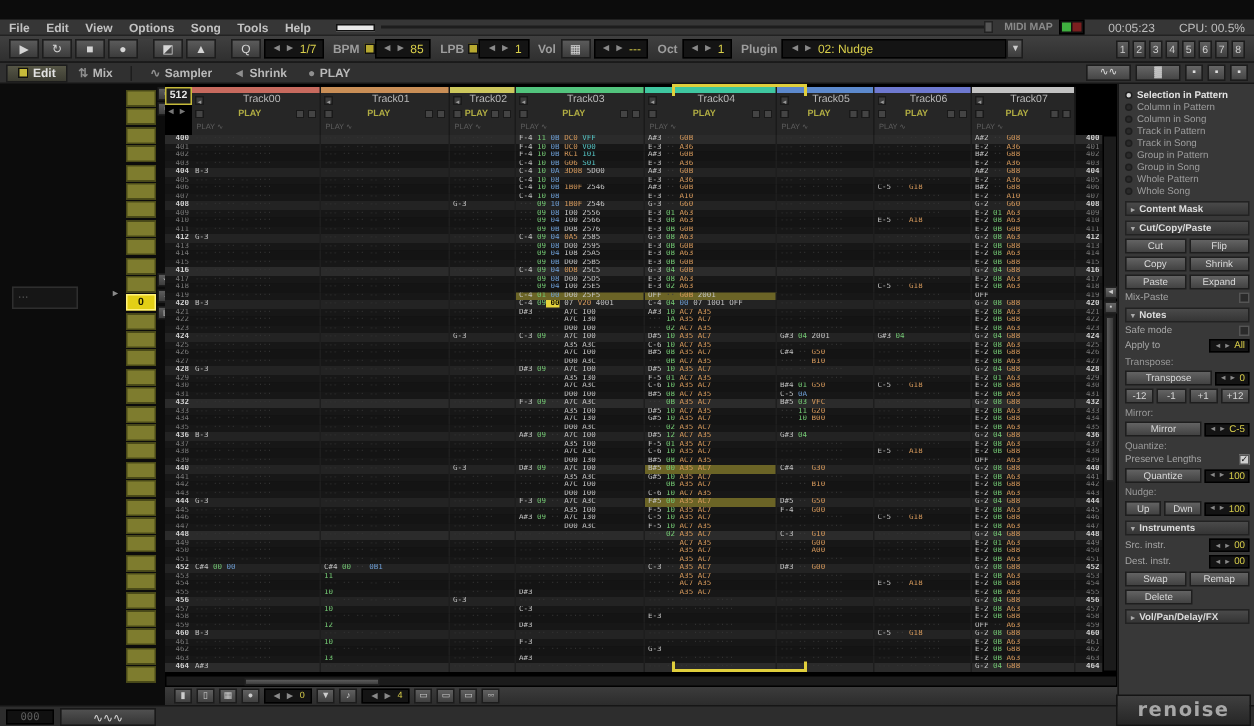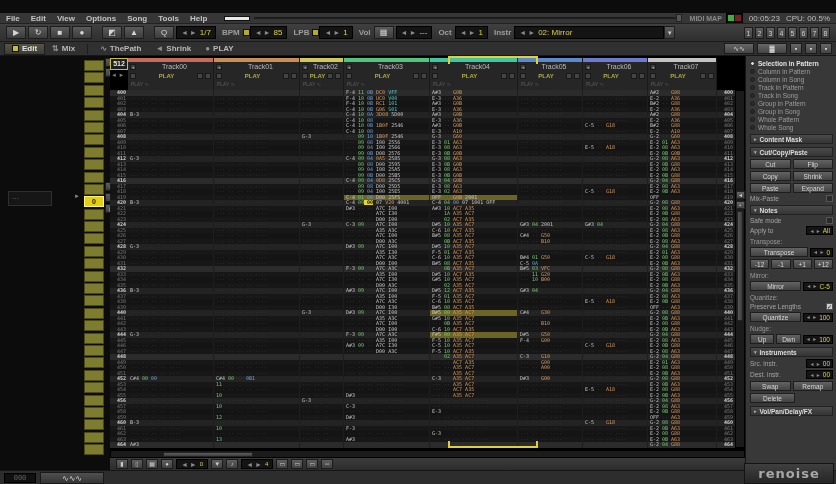--- a/index.html
+++ b/index.html
@@ -17,21 +17,21 @@
   
   .menubar { position:absolute; left:0; top:13px; width:836px; height:11px; background:#363636; display:flex; align-items:center; padding:0 6px; border-bottom:1px solid #222; }
   .menuitem { font-size:8px; font-weight:bold; color:#c2c2c2; margin-right:11px; }
   .mvol { width:26px; height:5px; background:#e8e8e8; border:1px solid #111; margin-left:6px; }
   .mtrack { flex:1; height:2px; background:#1d1d1d; margin:0 4px; position:relative; }
   .mhandle { position:absolute; right:0; top:-3px; width:6px; height:8px; background:#555; border:1px solid #222; }
   .midimap { font-size:7px; color:#8a8a8a; font-weight:bold; margin:0 4px; }
   .leds { display:flex; gap:1px; background:#111; padding:1px; border:1px solid #000; }
   .led { width:6px; height:6px; }
   .led.g { background:#3fae3f; } .led.r { background:#7a1f1f; }
-  .mtime, .mcpu { font-size:8px; color:#bdbdbd; margin-left:6px; }
+  .mtime, .mcpu { font-size:8px; color:#bdbdbd; margin-left:16px; }
 
   
   .transport { position:absolute; left:0; top:24px; width:836px; height:18px; background:linear-gradient(#404040,#2f2f2f); display:flex; align-items:center; padding:0 6px; border-bottom:1px solid #1a1a1a; }
   .tbtn { width:20px; height:13px; background:linear-gradient(#5b5b5b,#3c3c3c); border:1px solid #1d1d1d; color:#d5d5d5; font-size:8px; line-height:11px; text-align:center; margin-right:2px; }
   .tgap { width:8px; }
   .vbox { height:13px; background:#141414; border:1px solid #000; color:#d9cf4a; font-size:8px; display:flex; align-items:center; padding:0 4px; gap:3px; }
   .spin { color:#8a8a8a; font-size:7px; }
   .tlabel { font-size:8px; color:#9d9d9d; margin:0 3px 0 6px; font-weight:bold; }
   .sq { width:7px; height:7px; background:#b7a930; border:1px solid #111; }
   .ddarrow { width:11px; height:13px; background:linear-gradient(#5b5b5b,#3c3c3c); border:1px solid #1d1d1d; color:#ccc; font-size:6px; line-height:12px; text-align:center; }
@@ -197,24 +197,24 @@
     <div class="tbtn">▦</div>
     <div class="vbox">
       <span class="spin">◄ ►</span>
       <span>---</span>
     </div>
     <span class="tlabel">Oct</span>
     <div class="vbox">
       <span class="spin">◄ ►</span>
       <span>1</span>
     </div>
-    <span class="tlabel">Instr</span>
+    <span class="tlabel">Plugin</span>
     <div class="vbox" style="width:150px">
       <span class="spin">◄ ►</span>
-      <span>02: Mirror</span>
+      <span>02: Nudge</span>
     </div>
     <div class="ddarrow">▼</div>
     <div class="presets">
         <div class="pbtn">1</div>
         <div class="pbtn">2</div>
         <div class="pbtn">3</div>
         <div class="pbtn">4</div>
         <div class="pbtn">5</div>
         <div class="pbtn">6</div>
         <div class="pbtn">7</div>
@@ -227,21 +227,21 @@
       <div class="editsq"></div>
       <span>Edit</span>
     </div>
     <div class="vtab">
       <span class="tabicon">⇅</span>
       <span>Mix</span>
     </div>
     <div class="tsep"></div>
     <div class="vtab">
       <span class="tabicon">∿</span>
-      <span>ThePath</span>
+      <span>Sampler</span>
     </div>
     <div class="vtab">
       <span class="tabicon">◄</span>
       <span>Shrink</span>
     </div>
     <div class="vtab">
       <span class="tabicon">●</span>
       <span>PLAY</span>
     </div>
     <div class="scopebtns">

